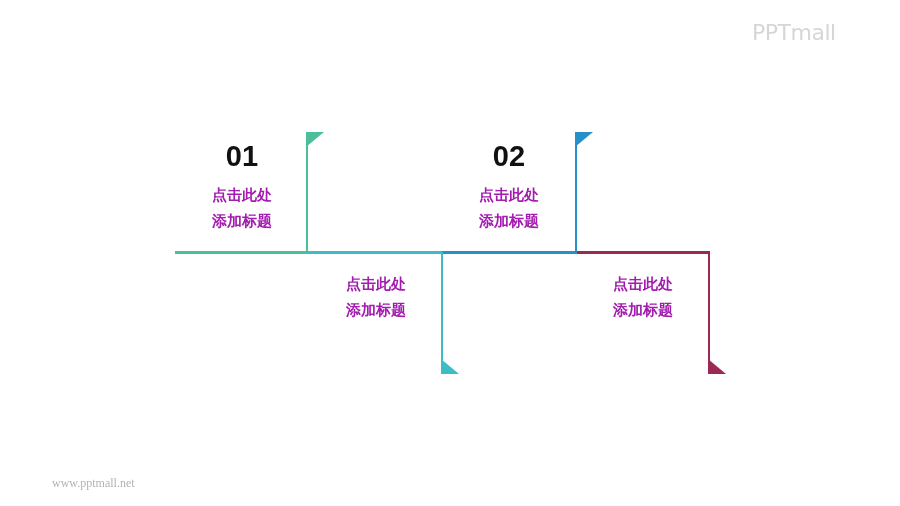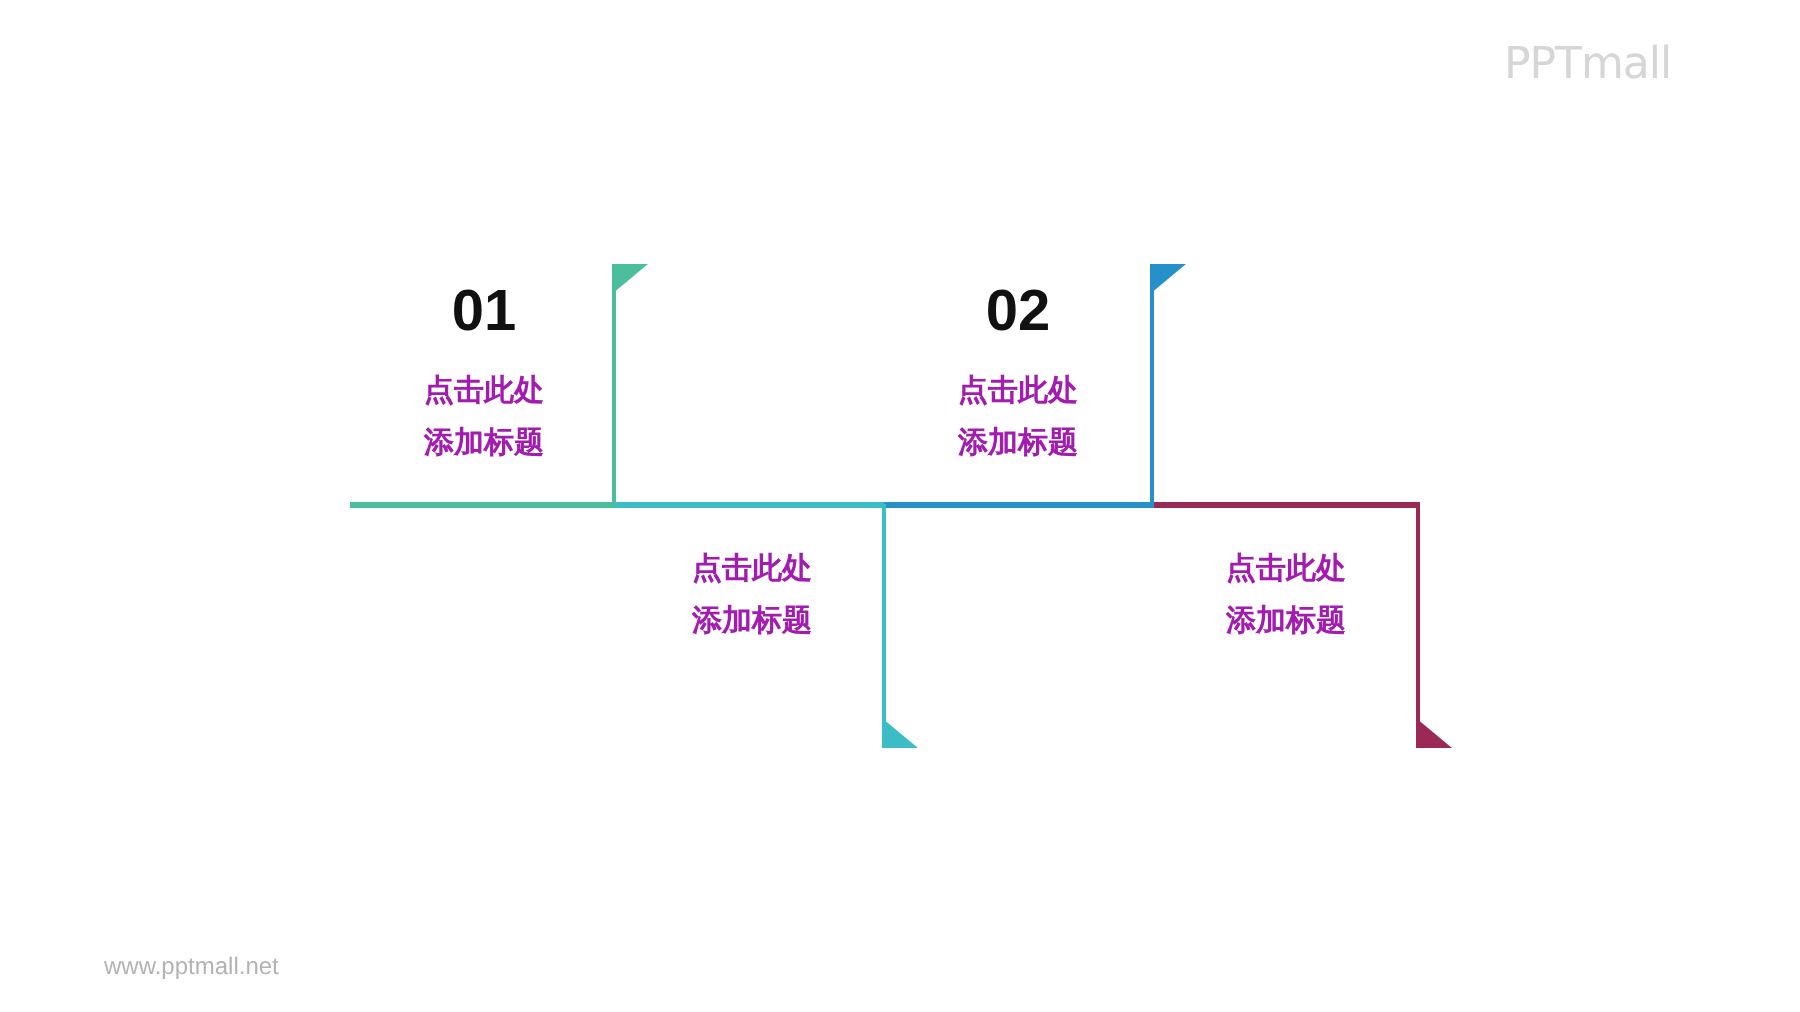--- a/index.html
+++ b/index.html
@@ -9,21 +9,21 @@
       font-family: "DejaVu Sans", "Liberation Sans", sans-serif;
     }
     .logo {
       position: absolute; left: 752px; top: 20px;
       font-family: "DejaVu Sans", sans-serif;
       font-size: 22px; color: #d6d6d6; letter-spacing: -0.5px; font-weight: normal;
     }
     .footer {
       position: absolute; left: 52px; top: 476px;
       font-size: 12px; color: #b3b3b3;
-      font-family: Liberation Sans, sans-serif;
+      font-family: Liberation Serif, serif;
     }
     .hseg { position: absolute; height: 3px; top: 251px; }
     .vline { position: absolute; width: 2px; }
     .flag { position: absolute; width: 0; height: 0; }
     .item { position: absolute; width: 120px; text-align: center; }
     .num {
       font-family: Liberation Sans, sans-serif;
       font-size: 29px; font-weight: bold; color: #111111; line-height: 32px;
       margin-bottom: 10px;
     }

